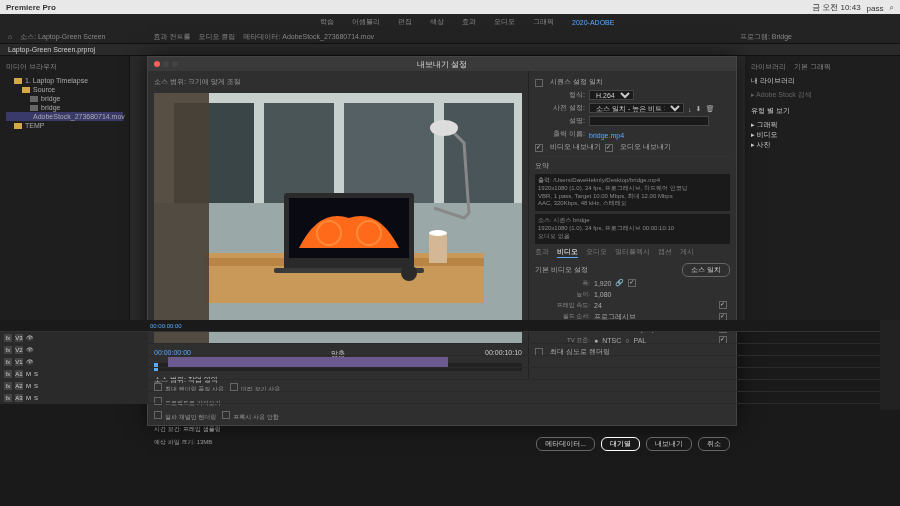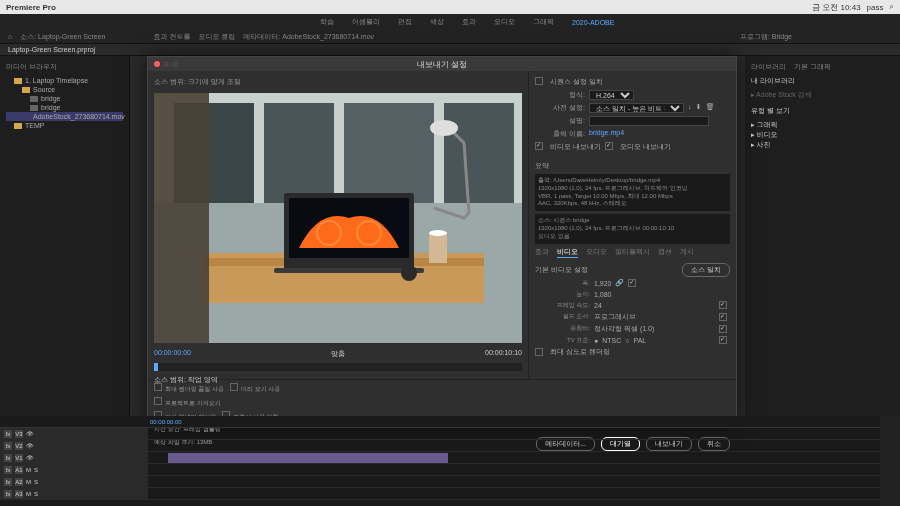--- a/index.html
+++ b/index.html
@@ -1,27 +1,27 @@
 <!DOCTYPE html>
 <html><head>
 <meta charset="utf-8">
 <style>
 *{margin:0;padding:0;box-sizing:border-box;font-family:-apple-system,"Malgun Gothic",sans-serif}
 html,body{width:900px;height:506px;background:#1a1a1a;color:#ccc;font-size:8px;overflow:hidden}
 .top-bar{height:14px;background:#e8e8e8;display:flex;align-items:center;padding:0 6px;font-size:8px;color:#333}
 .top-bar .app-name{font-weight:600;margin-right:15px}
 .top-bar .menu{display:flex;gap:8px}
-.top-bar .right{margin-left:auto;display:flex;gap:6px;align-items:center}
+.top-bar .right{margin-left:auto;display:flex;gap:6px;align-items:flex-end}
 .app-tabs{height:16px;background:#232323;display:flex;align-items:center;font-size:7px;gap:18px;padding-left:320px}
 .app-tabs span{color:#888}
 .app-tabs .active{color:#5aa9ff}
 .toolbar{height:14px;background:#232323;display:flex;align-items:center;padding:0 8px;font-size:7px;border-bottom:1px solid #111}
 .toolbar .tool{margin-right:8px;color:#888}
 .proj-bar{height:12px;background:#2a2a2a;display:flex;align-items:center;padding:0 8px;font-size:7px;border-bottom:1px solid #111}
-.main{display:flex;height:360px}
+.main{display:flex;height:264px}
 .left-panel{width:130px;background:#1e1e1e;padding:6px;border-right:1px solid #111}
 .left-panel .tab{font-size:7px;color:#888;margin-bottom:4px}
 .tree{font-size:7px;color:#aaa}
 .tree-item{padding:1px 0 1px 8px;display:flex;align-items:center;gap:3px}
 .tree-item.sel{background:#3a3a6a}
 .tree-item .folder{width:8px;height:6px;background:#d4a74a;display:inline-block}
 .tree-item .file{width:8px;height:6px;background:#666;display:inline-block}
 .center{flex:1;background:#2a2a2a;display:flex;flex-direction:column;position:relative}
 .dialog{position:absolute;left:17px;top:0;width:590px;height:370px;background:#2f2f2f;border:1px solid #444;box-shadow:0 0 20px rgba(0,0,0,.6)}
 .dlg-title{height:14px;background:#3a3a3a;display:flex;align-items:center;justify-content:center;font-size:8px;color:#ddd;position:relative}
@@ -30,21 +30,21 @@
 .dlg-body{display:flex;height:308px}
 .dlg-left{width:380px;padding:6px}
 .dlg-left .src-row{font-size:7px;color:#999;margin-bottom:6px}
 .preview-wrap{width:368px;height:250px;background:#000;position:relative;margin-bottom:6px;overflow:hidden}
 .preview-wrap svg{width:100%;height:100%}
 .tc-row{display:flex;justify-content:space-between;font-size:7px}
 .tc-row .in{color:#5aa9ff}
 .playbar{height:8px;background:#222;margin-top:4px;position:relative}
 .playbar .handle{position:absolute;left:0;top:0;width:4px;height:8px;background:#5aa9ff}
 .dlg-right{flex:1;padding:6px;font-size:7px;color:#aaa;border-left:1px solid #222}
-.fld{display:flex;align-items:flex-start;margin-bottom:3px;gap:4px}
+.fld{display:flex;align-items:flex-end;margin-bottom:3px;gap:4px}
 .fld label{width:50px;text-align:right;color:#999}
 .fld .val{color:#5aa9ff}
 .fld select,.fld input{background:#1a1a1a;border:1px solid #444;color:#ccc;font-size:7px;padding:0 2px;height:10px}
 .chk{width:8px;height:8px;border:1px solid #666;display:inline-block;margin-right:3px}
 .chk.on::after{content:"✓";font-size:6px;color:#ccc;position:relative;top:-2px}
 .sect{margin-top:4px;padding-top:4px;border-top:1px solid #333}
 .summary{background:#1a1a1a;padding:3px;margin:3px 0;font-size:6px;line-height:1.3;color:#888}
 .tabs-r{display:flex;gap:8px;margin:3px 0;font-size:7px}
 .tabs-r span{color:#777}
 .tabs-r .on{color:#fff;border-bottom:1px solid #5aa9ff}

